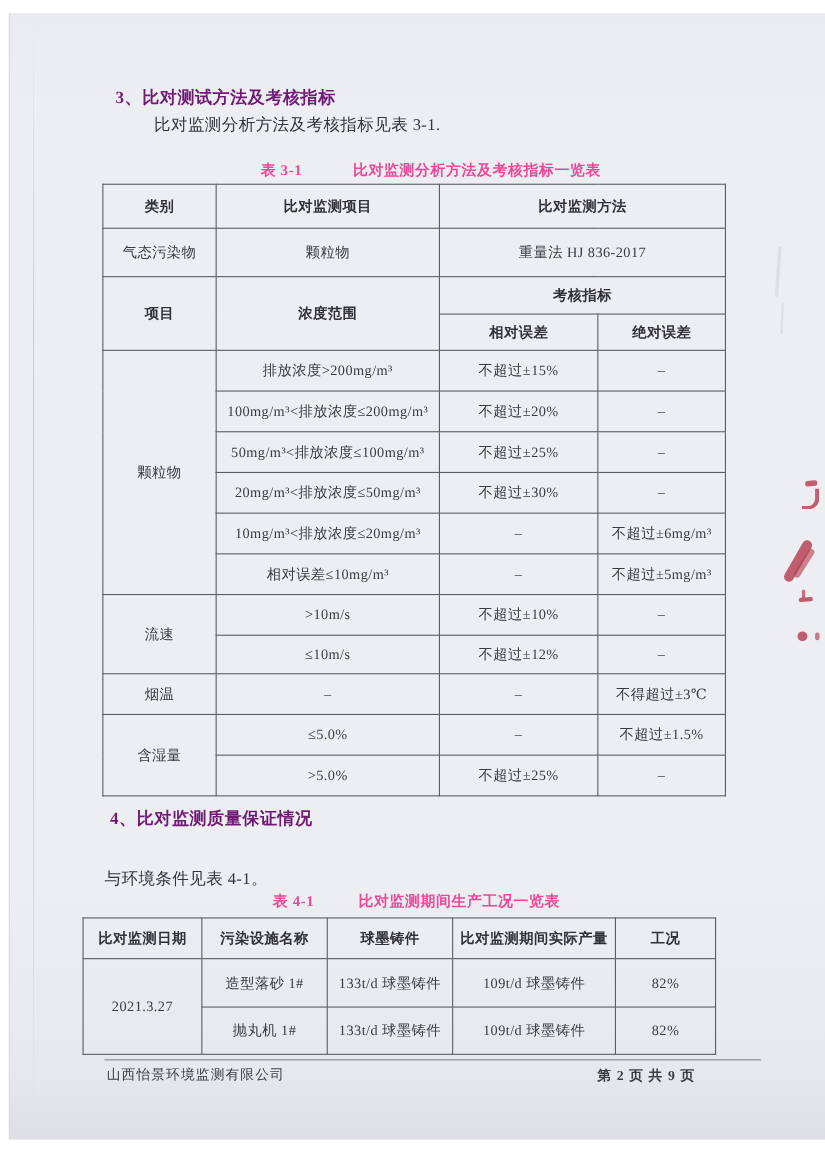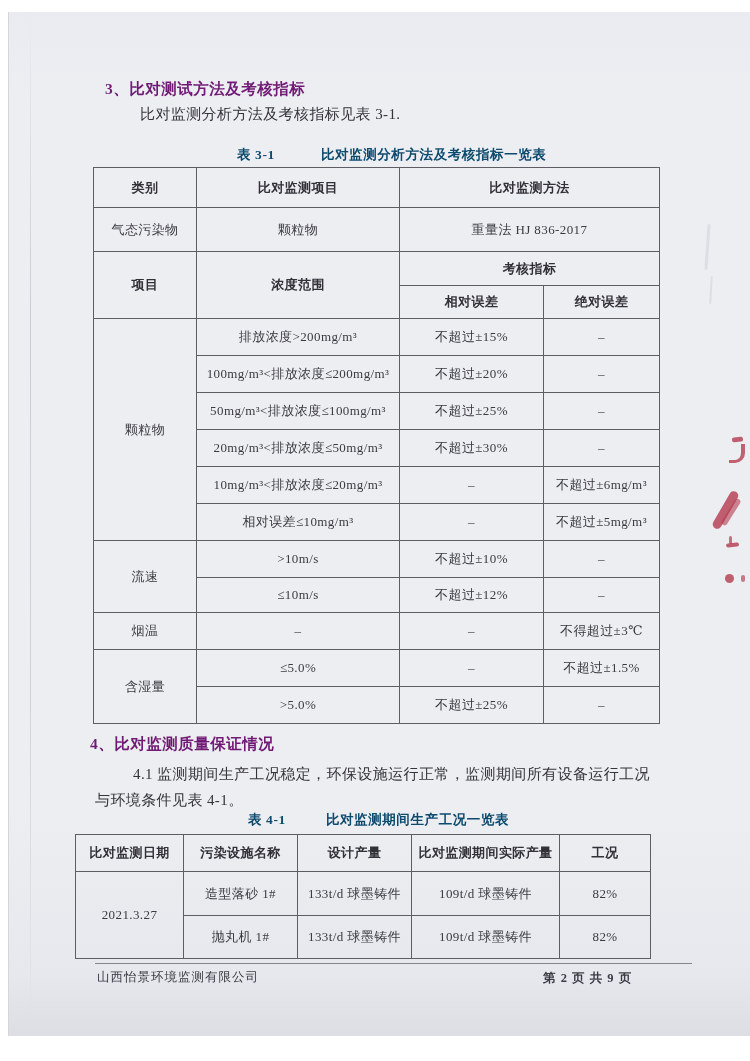--- a/index.html
+++ b/index.html
@@ -15,21 +15,21 @@
     border-left:1px solid #d4d6dc;
   }
   .crease{
     position:absolute;left:30px;top:12px;width:1px;height:1015px;
     background:linear-gradient(180deg,rgba(160,162,175,0),rgba(160,162,175,.45) 30%,rgba(160,162,175,.35) 70%,rgba(160,162,175,0));
   }
   .content{position:absolute;left:0;top:0;width:750px;height:1061px;}
   .abs{position:absolute;}
   .h-sec{font-size:15.5px;font-weight:bold;letter-spacing:.5px;color:#701a75;}
   .para{font-size:15px;letter-spacing:.4px;color:#34343a;line-height:26px;}
-  .caption{font-size:13.5px;font-weight:bold;letter-spacing:.6px;color:#0c4a6e;}
+  .caption{font-size:13.5px;font-weight:bold;letter-spacing:.6px;color:#ec4899;}
   .caption .cap-title{margin-left:46px;}
   table.doc{border-collapse:collapse;table-layout:fixed;}
   table.doc td{
     border:1px solid #5d5d63;text-align:center;vertical-align:middle;
     font-size:13px;letter-spacing:.4px;color:#3a3a40;padding:1px 3px;
     overflow:hidden;
   }
   table.doc td.b{font-weight:bold;color:#313137;}
   .footer-rule{position:absolute;height:1px;background:#85858d;}
   .footer-text{font-size:12.5px;letter-spacing:1px;color:#3c3c44;}
@@ -148,42 +148,41 @@
           <td>不超过±1.5%</td>
         </tr>
         <tr style="height: 37px;">
           <td>&gt;5.0%</td>
           <td>不超过±25%</td>
           <td>–</td>
         </tr>
       </tbody>
   </table>
 
-  <div class="abs h-sec" style="left:90px;top:734px;text-align:right;">4、比对监测质量保证情况</div>
-
-  <div class="abs para" style="left:133px;top:761px;">4.1 监测期间生产工况稳定，环保设施运行正常，监测期间所有设备运行工况</div>
+  <div class="abs h-sec" style="left:100px;top:734px;text-align:right;">4、比对监测质量保证情况</div>
+
   <div class="abs para" style="left:95px;top:787px;">与环境条件见表 4-1。</div>
 
   <div class="abs caption" style="left:248px;top:811px;">
     <span>表 4-1</span><span class="cap-title" style="margin-left:40px;">比对监测期间生产工况一览表</span>
   </div>
 
   <table class="doc abs" style="left:75px;top:834px;width:575px;">
     <colgroup>
       <col style="width:108px">
         <col style="width:114px">
         <col style="width:114px">
         <col style="width:148px">
         <col style="width:91px">
     </colgroup>
     <tbody>
         <tr style="height: 37px;">
           <td class="b">比对监测日期</td>
           <td class="b">污染设施名称</td>
-          <td class="b">设计产量</td>
+          <td class="b">球墨铸件</td>
           <td class="b">比对监测期间实际产量</td>
           <td class="b">工况</td>
         </tr>
         <tr style="height: 44px;">
           <td rowspan="2">2021.3.27</td>
           <td>造型落砂 1#</td>
           <td>133t/d 球墨铸件</td>
           <td>109t/d 球墨铸件</td>
           <td>82%</td>
         </tr>

